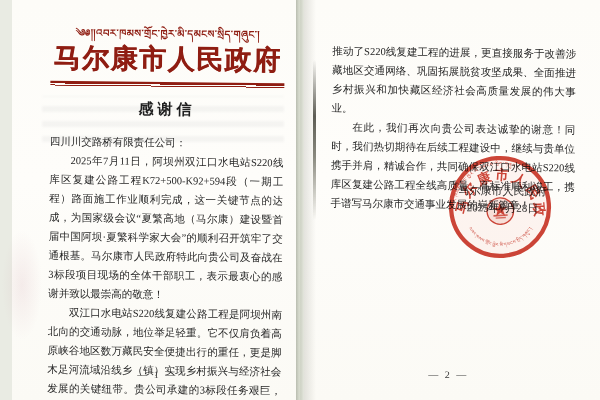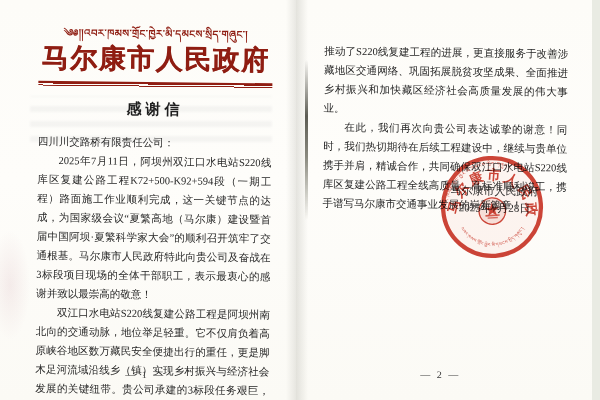--- a/index.html
+++ b/index.html
@@ -8,22 +8,22 @@
     width:600px;height:400px;
     overflow:hidden;
     background:#e9ebe3;
     font-family:"Liberation Serif","DejaVu Serif",serif;
   }
   
   .page{
     position:absolute;top:0;height:400px;
     background:linear-gradient(180deg,#fdfcf8 0%,#fefdfa 45%,#fbfaf5 100%);
   }
-  .page-left{left:0;width:296px;}
-  .page-right{left:296px;width:296px;}
+  .page-left{left:12px;width:296px;}
+  .page-right{left:304px;width:296px;}
   .gap-strip{
     position:absolute;top:0;left:296px;width:8px;height:400px;
     background:linear-gradient(90deg,#b9bdb0 0%,#d8dccf 40%,#cfd3c6 60%,#e4e6dd 100%);
   }
   .page-left::after{
     content:"";position:absolute;top:0;right:0;width:10px;height:100%;
     background:linear-gradient(90deg,rgba(140,140,130,0) 0%,rgba(140,140,130,.18) 100%);
   }
   .page-right::before{
     content:"";position:absolute;top:0;left:0;width:12px;height:100%;

